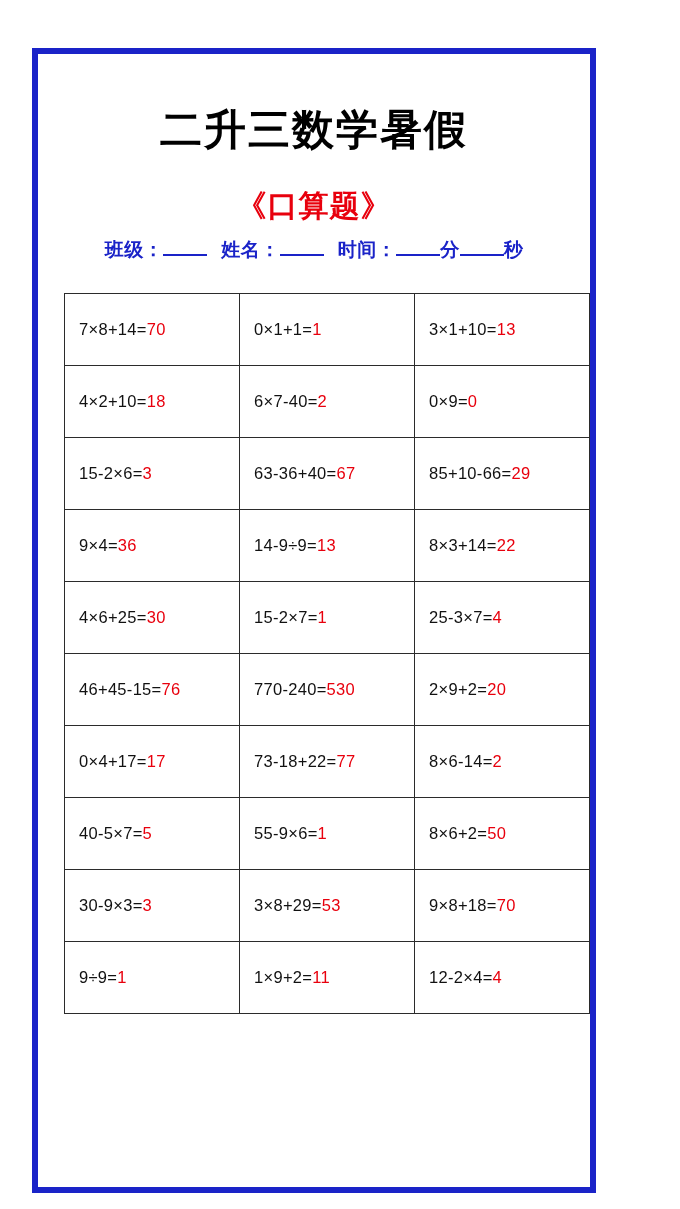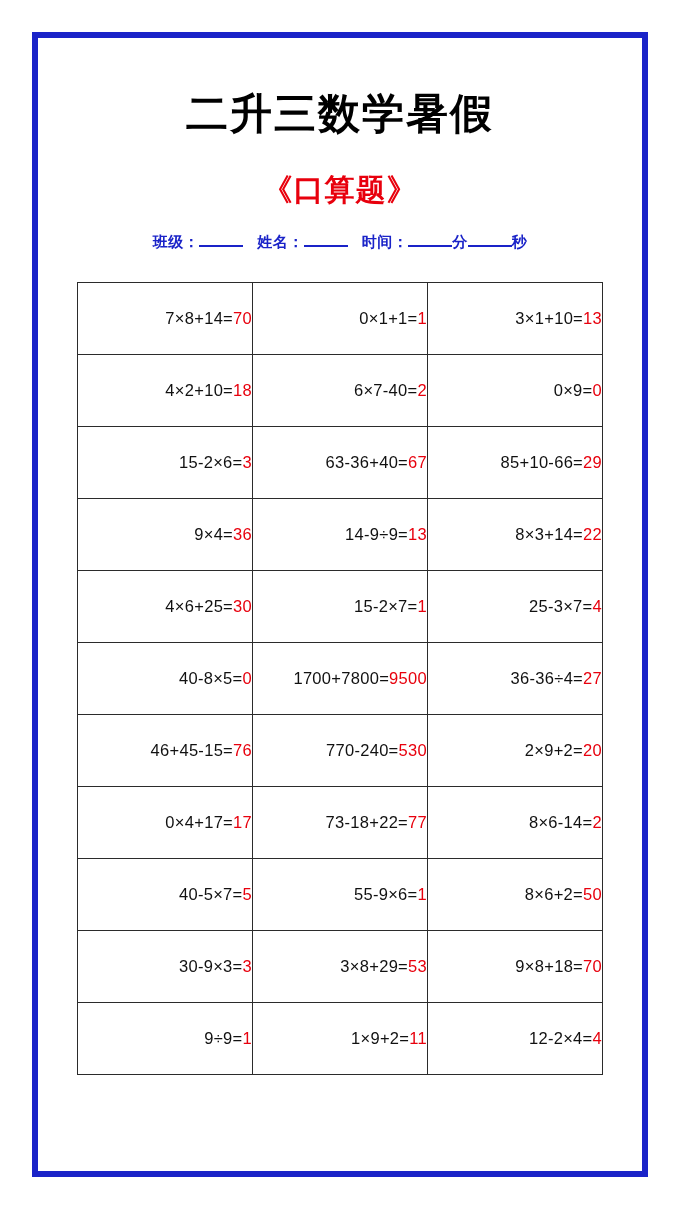--- a/index.html
+++ b/index.html
@@ -16,22 +16,22 @@
   .page {
     position: relative;
     width: 680px;
     height: 1209px;
     background: #ffffff;
     box-sizing: border-box;
   }
   .frame {
     position: absolute;
     left: 32px;
-    top: 32px;
-    width: 616px;
+    top: 48px;
+    width: 564px;
     height: 1145px;
     border: 6px solid #1a23c8;
     box-sizing: border-box;
     background: #ffffff;
   }
   .inner {
     position: absolute;
     left: 0;
     top: 0;
     right: 0;
@@ -51,42 +51,41 @@
   .subtitle {
     text-align: center;
     font-size: 30px;
     font-weight: bold;
     color: #e8000d;
     margin-top: 28px;
     letter-spacing: 1px;
   }
   .meta {
     text-align: center;
-    font-size: 15px;
+    font-size: 19px;
     font-weight: bold;
     color: #1a23c8;
-    margin-top: 22px;
+    margin-top: 10px;
     letter-spacing: 0.5px;
   }
   .meta .blank {
     display: inline-block;
     border-bottom: 2px solid #1a23c8;
     width: 44px;
     vertical-align: baseline;
   }
   .meta .gap {
     display: inline-block;
     width: 14px;
   }
   table.problems {
     margin: 30px auto 0 auto;
     border-collapse: collapse;
     width: 526px;
     table-layout: fixed;
-    text-align: right;
   }
   table.problems td {
     border: 1px solid #2b2b2b;
     height: 71px;
     padding: 0 0 0 14px;
     font-size: 16.5px;
     color: #111111;
     vertical-align: middle;
     white-space: nowrap;
     letter-spacing: 0.3px;
@@ -131,25 +130,20 @@
             <td><span>9×4=</span><span class="ans">36</span></td>
             <td><span>14-9÷9=</span><span class="ans">13</span></td>
             <td><span>8×3+14=</span><span class="ans">22</span></td>
           </tr>
           <tr>
             <td><span>4×6+25=</span><span class="ans">30</span></td>
             <td><span>15-2×7=</span><span class="ans">1</span></td>
             <td><span>25-3×7=</span><span class="ans">4</span></td>
           </tr>
           <tr>
-            <td><span>40-8×5=</span><span class="ans">0</span></td>
-            <td><span>1700+7800=</span><span class="ans">9500</span></td>
-            <td><span>36-36÷4=</span><span class="ans">27</span></td>
-          </tr>
-          <tr>
             <td><span>46+45-15=</span><span class="ans">76</span></td>
             <td><span>770-240=</span><span class="ans">530</span></td>
             <td><span>2×9+2=</span><span class="ans">20</span></td>
           </tr>
           <tr>
             <td><span>0×4+17=</span><span class="ans">17</span></td>
             <td><span>73-18+22=</span><span class="ans">77</span></td>
             <td><span>8×6-14=</span><span class="ans">2</span></td>
           </tr>
           <tr>

